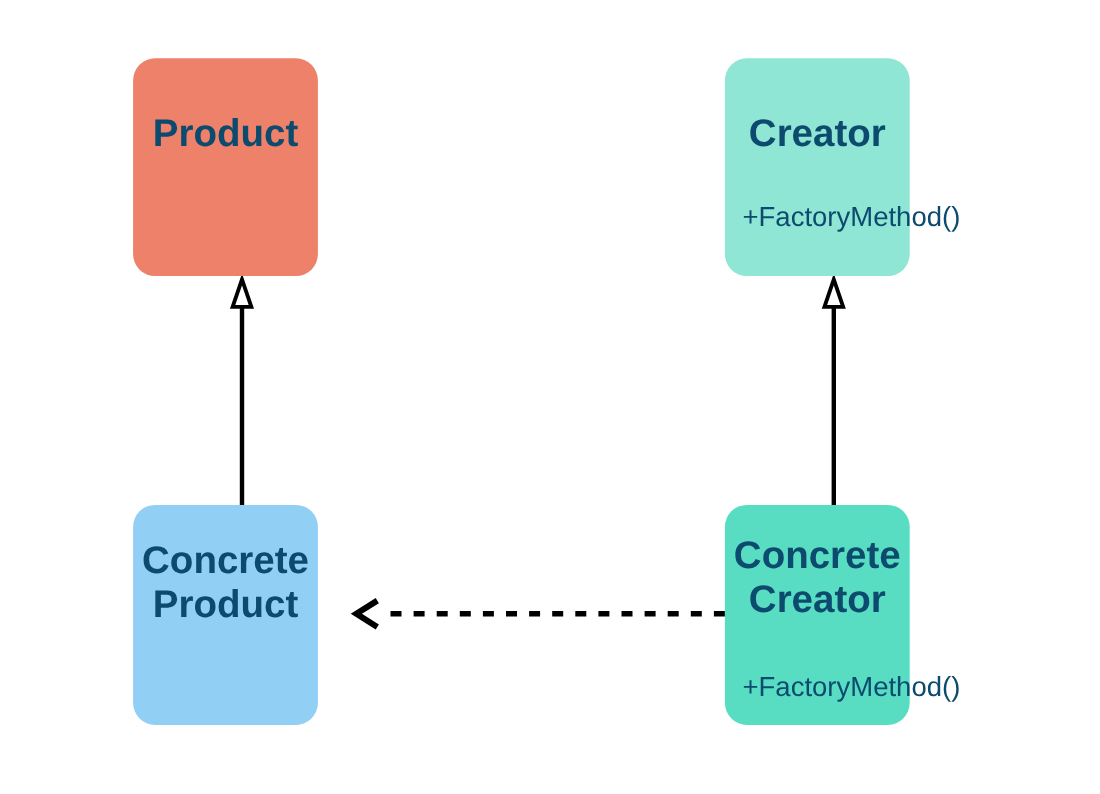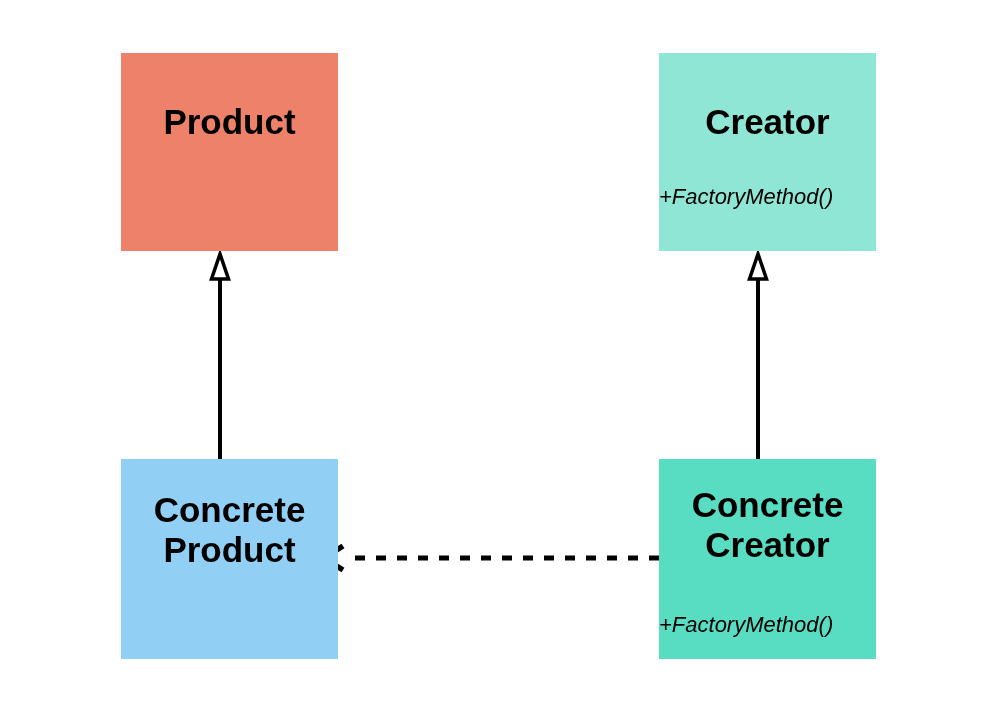--- a/index.html
+++ b/index.html
@@ -38,47 +38,47 @@
     stroke-linejoin: miter;
   }
   .head-open-v {
     fill: none;
     stroke-width: 5.5;
     stroke-linejoin: miter;
     stroke-linecap: butt;
   }
   .node {
     position: absolute;
-    width: 217px;
+    width: 168px;
     box-sizing: border-box;
-    color: #000000;
+    color: #0c4a6e;
+    border-radius: 20px;
   }
   .node-product          { left: 121px; top: 53px;  height: 198px; }
   .node-creator          { left: 659px; top: 53px;  height: 198px; }
   .node-concrete-product { left: 121px; top: 459px; height: 200px; }
   .node-concrete-creator { left: 659px; top: 459px; height: 200px; }
   .node-title {
     font-size: 35px;
     font-weight: bold;
     line-height: 40px;
     text-align: center;
     white-space: nowrap;
   }
   .node-product .node-title,
   .node-creator .node-title { margin-top: 49px; }
   .node-concrete-product .node-title { margin-top: 31px; }
   .node-concrete-creator .node-title { margin-top: 26px; }
   .node-method {
-    font-size: 22px;
+    font-size: 25px;
     font-weight: normal;
     line-height: 24px;
     text-align: left;
-    padding-left: 0;
+    padding-left: 16px;
     white-space: nowrap;
-    font-style: italic;
   }
   .node-creator .node-method { margin-top: 43px; }
   .node-concrete-creator .node-method { margin-top: 48px; }
 </style>
 </head>
 <body>
 
 <div class="canvas">
 
   <svg class="edges-layer" viewBox="0 0 1000 722" xmlns="http://www.w3.org/2000/svg" style="stroke: rgb(0, 0, 0);">

